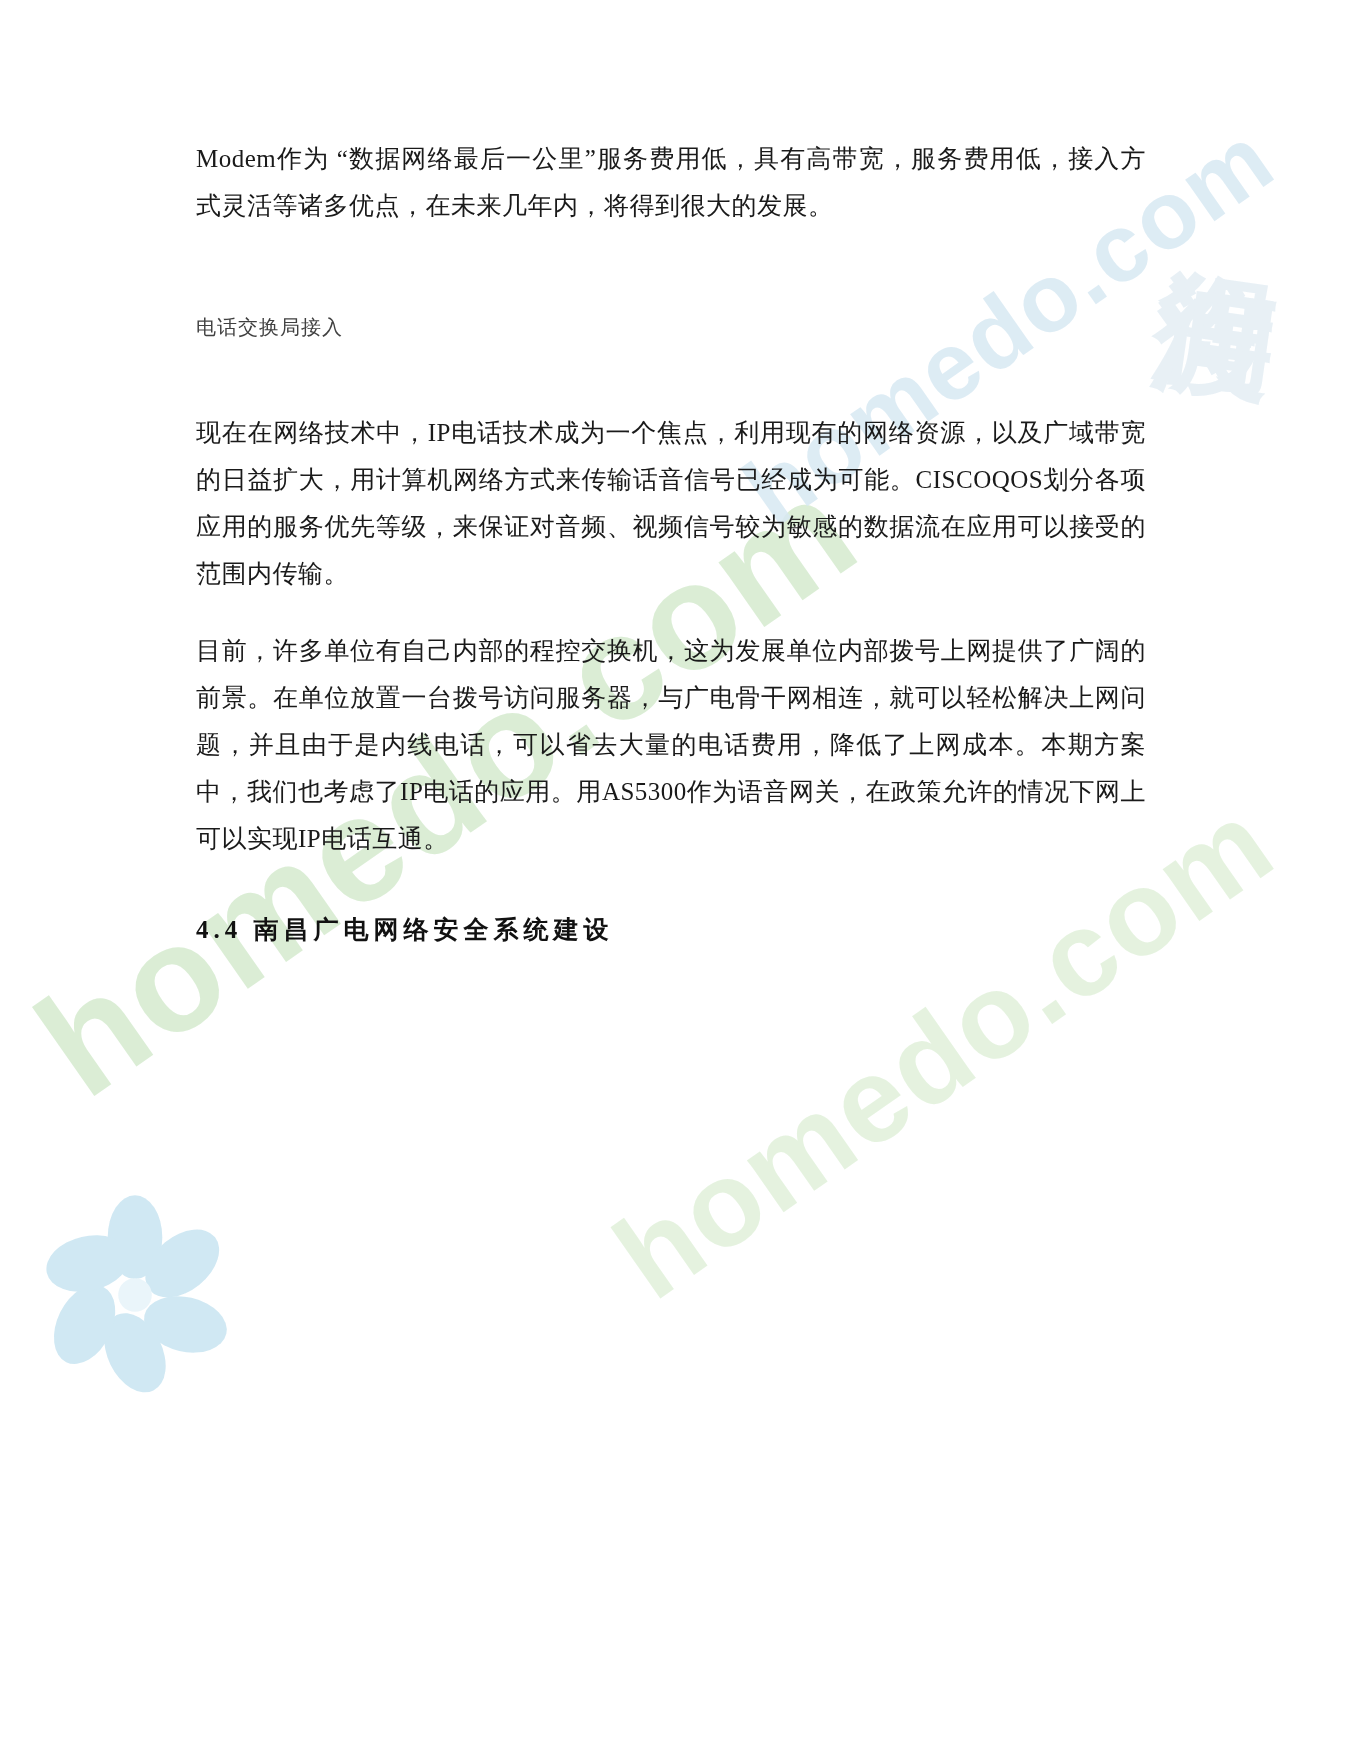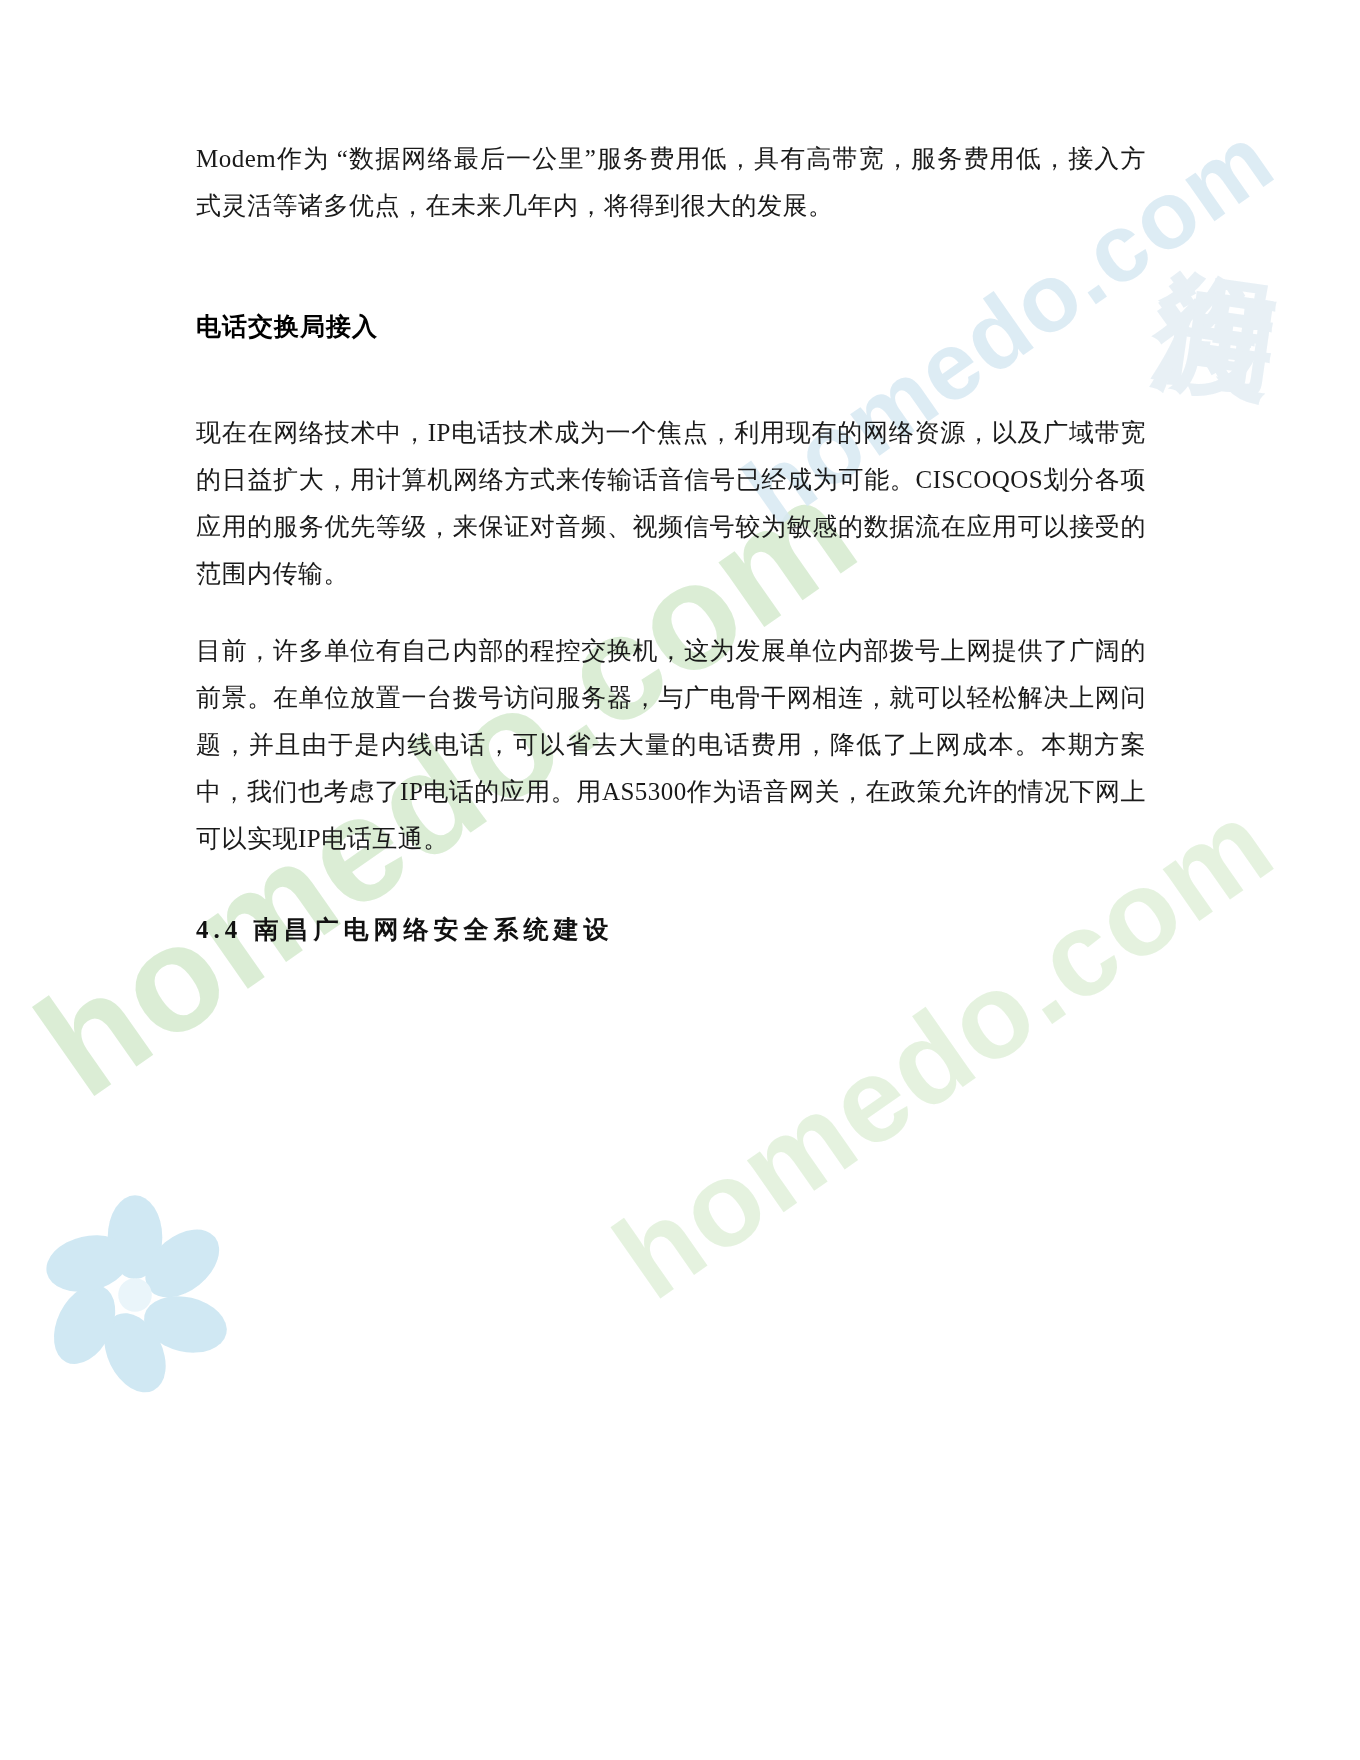--- a/index.html
+++ b/index.html
@@ -93,23 +93,23 @@
   }
   p.para.indent {
     text-indent: 46px;
   }
   .gap-sm { height: 30px; }
   .gap-md { height: 48px; }
   .gap-lg { height: 62px; }
 
   h3.subhead {
     margin: 0;
-    font-size: 25px;
-    font-weight: 700;
-    color: #000000;
+    font-size: 20px;
+    font-weight: 400;
+    color: #404040;
     letter-spacing: 1px;
     line-height: 40px;
   }
   h2.numhead {
     margin: 0;
     font-size: 25px;
     font-weight: 700;
     color: #111;
     letter-spacing: 5px;
     line-height: 40px;

